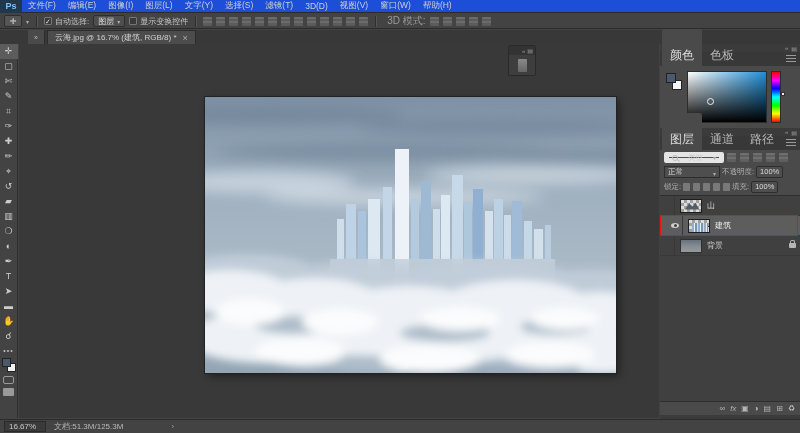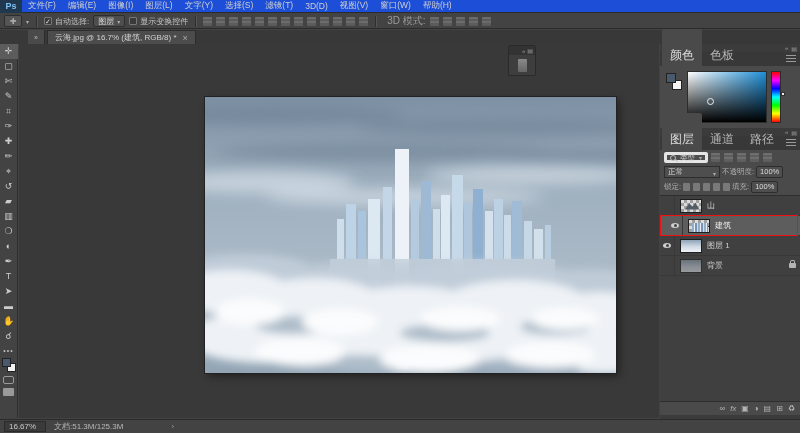--- a/index.html
+++ b/index.html
@@ -86,21 +86,21 @@
   .cp-fg { position:absolute; left:1px; top:2px; width:10px; height:10px; background:var(--fg-swatch,#4a5a6c); border:1px solid #222; }
   .sat-box { position:relative; width:80px; height:52px; border:1px solid #2c2c2c;
     background:linear-gradient(to bottom, rgba(0,0,0,0), #000), linear-gradient(to right, #fff, #1f8fd8); }
   .sat-cursor { position:absolute; left:24%; top:52%; width:7px; height:7px; border:1px solid #eee; border-radius:50%; }
   .hue-strip { position:relative; width:10px; height:52px; border:1px solid #2c2c2c;
     background:linear-gradient(180deg,#ff0000,#ff00ff,#0000ff,#00ffff,#00ff00,#ffff00,#ff0000); }
   .hue-marker { position:absolute; right:-5px; top:40%; width:4px; height:4px; background:#eee; border:1px solid #333; }
 
   
   .filter-row { display:flex; align-items:center; gap:3px; padding:2px 4px; }
-  .kind-select { display:flex; align-items:center; gap:4px; background:#4e4e4e; border:3px solid #e5e5e5;
+  .kind-select { display:flex; align-items:center; gap:10px; background:#4e4e4e; border:5px solid #e5e5e5;
     border-radius:2px; height:11px; padding:0 3px; font-size:7.5px; color:#ccc; }
   .mag { width:6px; height:6px; border:1px solid #bbb; border-radius:50%; position:relative; }
   .mag::after { content:""; position:absolute; left:4px; top:4px; width:3px; height:1px; background:#bbb; transform:rotate(45deg); }
   .blend-row, .lock-row { display:flex; align-items:center; gap:2px; padding:1px 4px 2px; }
   .blend-select { display:flex; align-items:flex-end; justify-content:space-between; width:56px; height:12px;
     background:#4e4e4e; border:1px solid #2d2d2d; border-radius:0; padding:0 3px; font-size:7.5px; color:#ddd; }
   .small-label { font-size:7.5px; color:#b0b0b0; white-space:nowrap; }
   .val-box { display:flex; align-items:center; gap:2px; height:12px; background:#4e4e4e;
     border:1px solid #2d2d2d; border-radius:2px; padding:0 3px; font-size:7.5px; color:#ddd;flex-direction:column; }
   .lock-chips { display:flex; gap:3px; }
@@ -497,27 +497,20 @@
           <div class="layer-row selected annotated">
             <span class="eye-cell">
               <span class="eye"></span>
             </span>
             <span class="thumb checker buildings">
               <span class="thumb-badge"></span>
             </span>
             <span class="layer-name">建筑</span>
           </div>
           <div class="layer-row">
-            <span class="eye-cell">
-              <span class="eye"></span>
-            </span>
-            <span class="thumb clouds"></span>
-            <span class="layer-name">图层 1</span>
-          </div>
-          <div class="layer-row">
             <span class="eye-cell"></span>
             <span class="thumb clouds faded"></span>
             <span class="layer-name">背景</span>
             <span class="lock"></span>
           </div>
         </div>
       <div class="panel-bottom" id="panel-bottom">
           <span class="pb-icon">∞</span>
           <span class="pb-icon fx">fx</span>
           <span class="pb-icon">▣</span>

